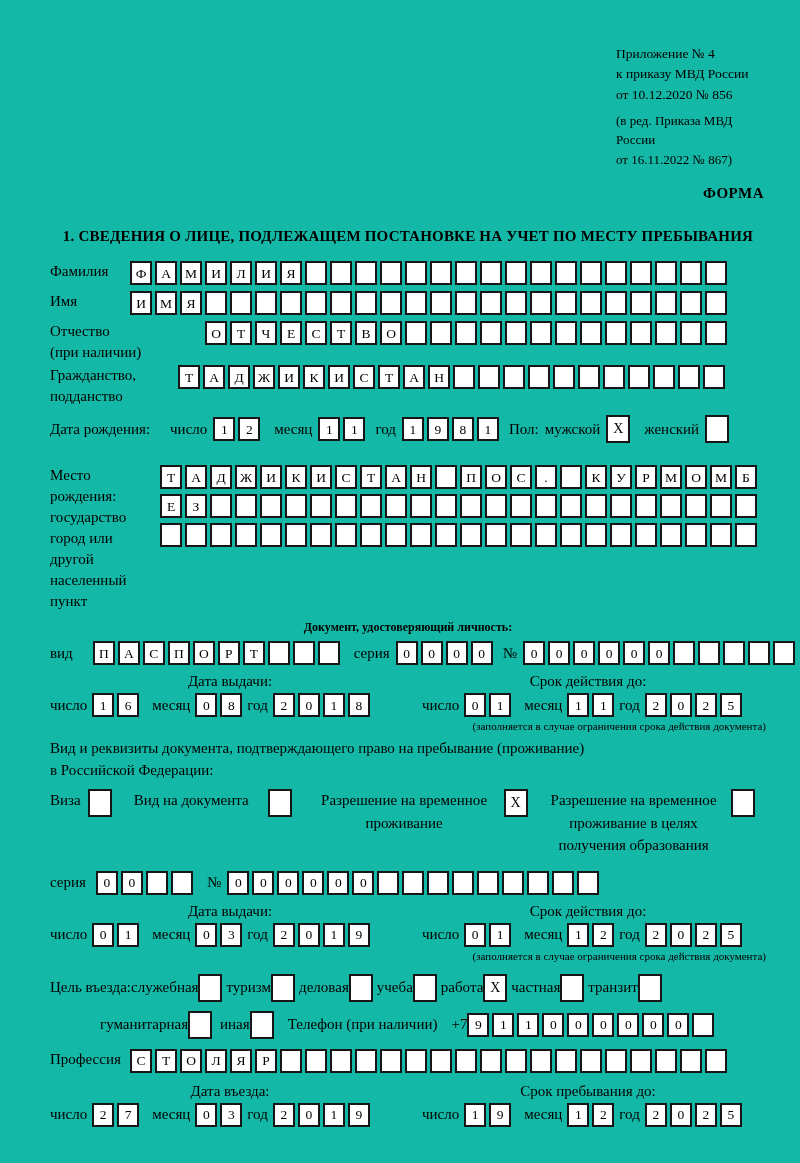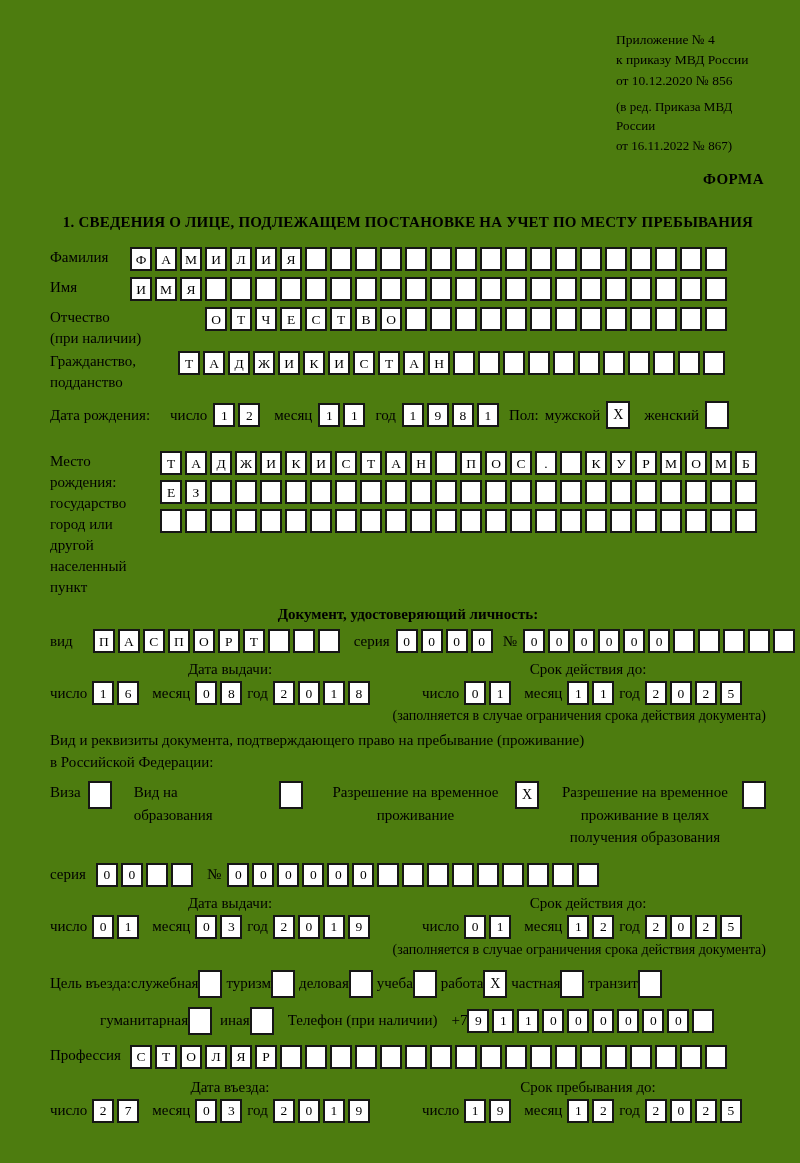--- a/index.html
+++ b/index.html
@@ -1,18 +1,18 @@
 <!DOCTYPE html>
 <html><head>
 <meta charset="utf-8">
 <style>
   html,body{margin:0;padding:0;background:#888;}
   .page{
-    width:800px;height:1163px;margin:0 auto;background:#4d7c0f;color:#000;
-    box-sizing:border-box;padding:30px 34px 0 50px;position:relative;overflow:hidden;
+    width:800px;height:1163px;margin:0 auto;background:#14b8a6;color:#000;
+    box-sizing:border-box;padding:44px 34px 0 50px;position:relative;overflow:hidden;
     font-family:"Liberation Serif","DejaVu Serif",serif;font-size:15px;
   }
   
   .annex{margin-left:566px;font-size:13.5px;line-height:1.5;}
   .annex-note{margin-top:6px;font-size:13px;line-height:1.5;}
   .form-label{text-align:right;font-weight:bold;font-size:15px;letter-spacing:.5px;margin-top:16px;padding-right:2px;}
   .title{ text-align:center;font-weight:bold;font-size:15.5px;line-height:1.6;margin-top:20px;}
   .title-blank{display:inline-block;width:56px;height:14px;border-bottom:2px solid #222;margin-left:10px;}
   .sec-heading{font-weight:bold;font-size:15px;margin-top:26px;letter-spacing:.2px;text-align:center;}
   
@@ -33,21 +33,21 @@
   .gap14{margin-left:14px;} .gap8{margin-left:8px;} .gap4{margin-left:4px;}
   .cellrows{display:flex;flex-direction:column;gap:5px;}
   
   .datepair{margin-top:8px;}
   .dp-heads{display:flex;}
   .dp-heads .h-left{width:360px;text-align:center;}
   .dp-heads .h-right{flex:1;text-align:center;}
   .dp-rows{display:flex;margin-top:3px;}
   .dp-rows .d-left{width:360px;display:flex;align-items:center;gap:5px;}
   .dp-rows .d-right{flex:1;display:flex;align-items:center;gap:5px;padding-left:12px;}
-  .small-note{font-size:14px;text-align:right;margin-top:3px;}
+  .small-note{font-size:11px;text-align:right;margin-top:3px;}
   
   .opts{display:flex;align-items:flex-start;margin-top:10px;}
   .opt{display:flex;align-items:flex-start;gap:7px;}
   .opt .olabel{line-height:1.5;}
   .center-label{text-align:center;line-height:1.5;}
   .w185{width:185px;} .w180{width:180px;}
   .purpose-line{display:flex;align-items:center;margin-top:12px;flex-wrap:nowrap;}
 </style>
 </head>
 <body>
@@ -298,21 +298,21 @@
           <span class="cell"></span>
           <span class="cell"></span>
           <span class="cell"></span>
           <span class="cell"></span>
           <span class="cell"></span>
           <span class="cell"></span>
         </div>
     </div>
   </div>
 
-  <div style="text-align:center;font-weight:bold;margin-top:8px;font-size:15px;">Документ, удостоверяющий личность:</div>
+  <div style="text-align:center;font-weight:bold;margin-top:8px;font-size:12px;">Документ, удостоверяющий личность:</div>
 
   <div class="inline" style="margin-top:6px;">
     <span style="width:40px;">вид</span>
     <span class="cells gap14">
         <span class="cell">П</span>
         <span class="cell">А</span>
         <span class="cell">С</span>
         <span class="cell">П</span>
         <span class="cell">О</span>
         <span class="cell">Р</span>
@@ -394,21 +394,21 @@
 
   <div style="margin-top:8px;">Вид и реквизиты документа, подтверждающего право на пребывание (проживание)</div>
   <div style="margin-top:5px;">в Российской Федерации:</div>
 
   <div class="opts">
     <div class="opt">
       <span class="olabel">Виза</span>
       <span class="checkbox"></span>
     </div>
     <div class="opt" style="margin-left:22px;">
-      <span class="olabel">Вид на образования</span>
+      <span class="olabel">Вид на документа</span>
       <span class="checkbox" style="margin-left:12px;"></span>
     </div>
     <div class="opt" style="margin-left:20px;">
       <span class="olabel center-label w185">Разрешение на временное проживание</span>
       <span class="checkbox">X</span>
     </div>
     <div class="opt" style="margin-left:16px;">
       <span class="olabel center-label w180">Разрешение на временное проживание в целях получения образования</span>
       <span class="checkbox"></span>
     </div>

